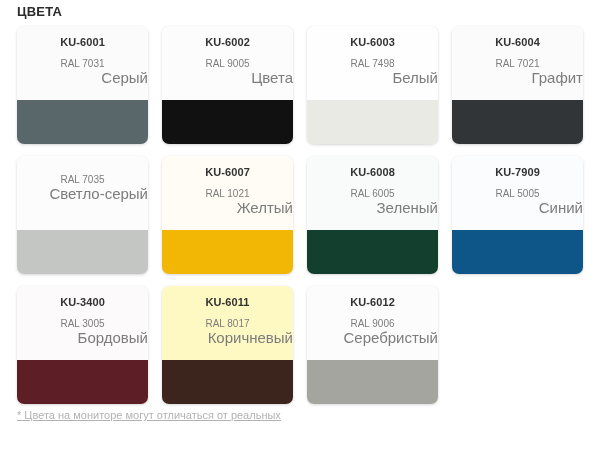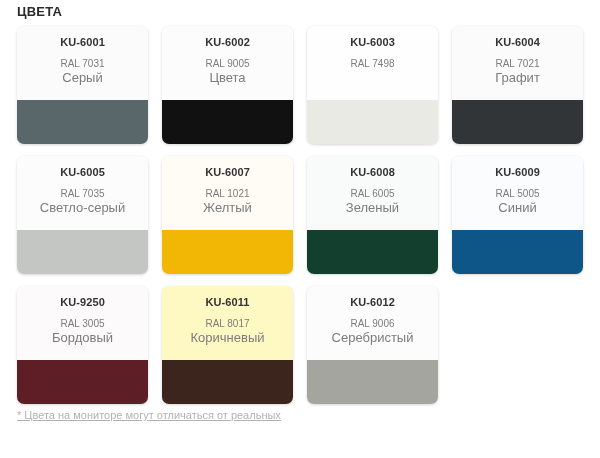--- a/index.html
+++ b/index.html
@@ -73,23 +73,24 @@
   }
 
   .card-ral {
     font-size: 10px;
     color: #7c7c7c;
     line-height: 15px;
     margin-top: 7px;
   }
 
   .card-name {
-    font-size: 13px;
+    font-size: 15px;
     color: #7c7c7c;
     line-height: 14px;
+    text-align: right;
   }
 
   .card-chip {
     flex: 1 1 auto;
     width: 100%;
   }
 
   .footnote {
     position: absolute;
     left: 17px;
@@ -121,34 +122,34 @@
           <div class="card-code">KU-6002</div>
           <div class="card-ral">RAL 9005</div>
           <div class="card-name">Цвета</div>
         </div>
         <div class="card-chip" style="background: rgb(17, 17, 17);"></div>
       </div>
       <div class="swatch-card">
         <div class="card-label" style="background: rgb(254, 254, 254);">
           <div class="card-code">KU-6003</div>
           <div class="card-ral">RAL 7498</div>
+          <div class="card-name">Белый</div>
         </div>
         <div class="card-chip" style="background: rgb(234, 234, 228);"></div>
       </div>
       <div class="swatch-card">
         <div class="card-label" style="background: rgb(251, 251, 252);">
           <div class="card-code">KU-6004</div>
           <div class="card-ral">RAL 7021</div>
           <div class="card-name">Графит</div>
         </div>
         <div class="card-chip" style="background: rgb(49, 53, 56);"></div>
       </div>
       <div class="swatch-card">
         <div class="card-label" style="background: rgb(252, 252, 252);">
-          <div class="card-code">KU-6005</div>
           <div class="card-ral">RAL 7035</div>
           <div class="card-name">Светло-серый</div>
         </div>
         <div class="card-chip" style="background: rgb(195, 198, 195);"></div>
       </div>
       <div class="swatch-card">
         <div class="card-label" style="background: rgb(254, 252, 245);">
           <div class="card-code">KU-6007</div>
           <div class="card-ral">RAL 1021</div>
           <div class="card-name">Желтый</div>
@@ -158,29 +159,29 @@
       <div class="swatch-card">
         <div class="card-label" style="background: rgb(249, 251, 250);">
           <div class="card-code">KU-6008</div>
           <div class="card-ral">RAL 6005</div>
           <div class="card-name">Зеленый</div>
         </div>
         <div class="card-chip" style="background: rgb(19, 64, 46);"></div>
       </div>
       <div class="swatch-card">
         <div class="card-label" style="background: rgb(251, 252, 253);">
-          <div class="card-code">KU-6009</div>
+          <div class="card-code">KU-7909</div>
           <div class="card-ral">RAL 5005</div>
           <div class="card-name">Синий</div>
         </div>
         <div class="card-chip" style="background: rgb(13, 86, 135);"></div>
       </div>
       <div class="swatch-card">
         <div class="card-label" style="background: rgb(252, 250, 250);">
-          <div class="card-code">KU-9250</div>
+          <div class="card-code">KU-3400</div>
           <div class="card-ral">RAL 3005</div>
           <div class="card-name">Бордовый</div>
         </div>
         <div class="card-chip" style="background: rgb(93, 31, 37);"></div>
       </div>
       <div class="swatch-card">
         <div class="card-label" style="background: #fef9c3;">
           <div class="card-code">KU-6011</div>
           <div class="card-ral">RAL 8017</div>
           <div class="card-name">Коричневый</div>

